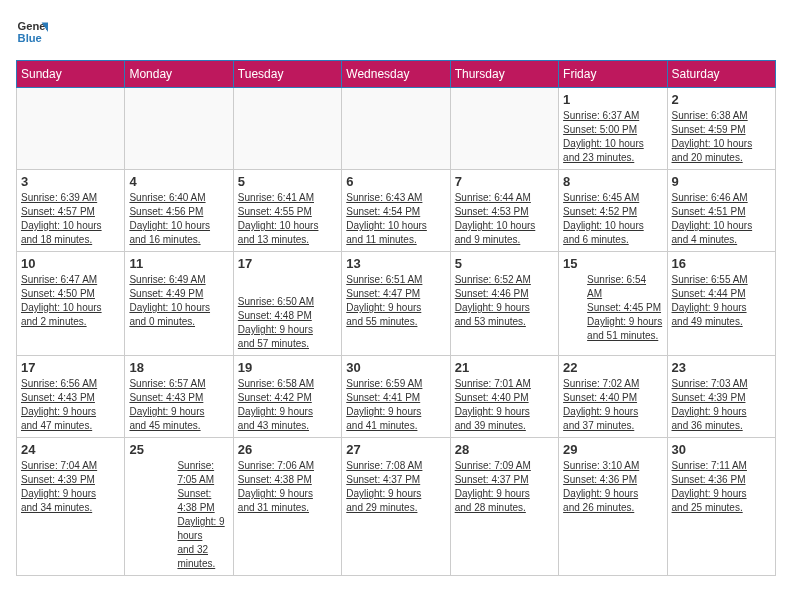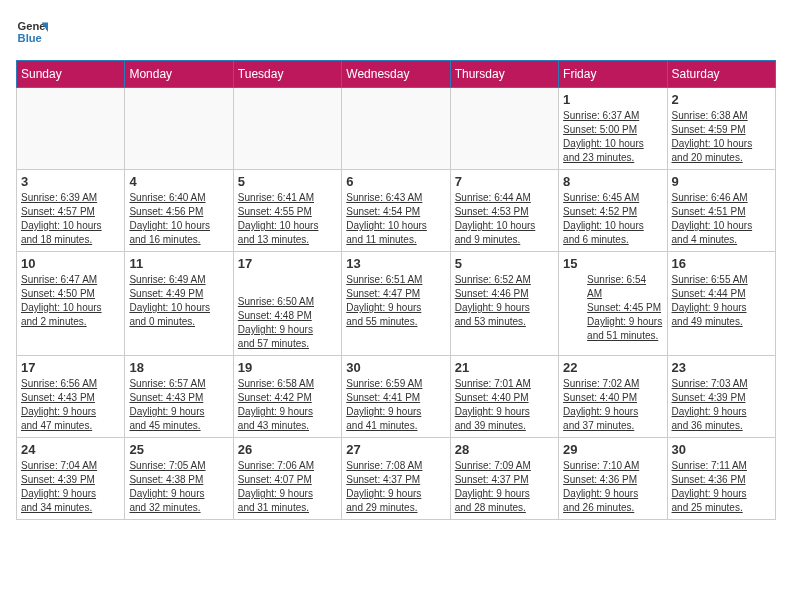--- a/index.html
+++ b/index.html
@@ -286,49 +286,49 @@
       <tr>
         <td>
           <div class="day-number">24</div>
           <div class="day-info" style="white-space: pre-line;">Sunrise: 7:04 AM
 Sunset: 4:39 PM
 Daylight: 9 hours
 and 34 minutes.</div>
         </td>
         <td>
           <div class="day-number">25</div>
-          <div class="day-info" style="white-space: pre-line;">Sunrise: 7:05 AM
+          <div class="day-info" style="white-space: pre-line; margin-left: 48px;">Sunrise: 7:05 AM
 Sunset: 4:38 PM
 Daylight: 9 hours
 and 32 minutes.</div>
         </td>
         <td>
           <div class="day-number">26</div>
           <div class="day-info" style="white-space: pre-line;">Sunrise: 7:06 AM
-Sunset: 4:07 PM
+Sunset: 4:38 PM
 Daylight: 9 hours
 and 31 minutes.</div>
         </td>
         <td>
           <div class="day-number">27</div>
           <div class="day-info" style="white-space: pre-line;">Sunrise: 7:08 AM
 Sunset: 4:37 PM
 Daylight: 9 hours
 and 29 minutes.</div>
         </td>
         <td>
           <div class="day-number">28</div>
           <div class="day-info" style="white-space: pre-line;">Sunrise: 7:09 AM
 Sunset: 4:37 PM
 Daylight: 9 hours
 and 28 minutes.</div>
         </td>
         <td>
           <div class="day-number">29</div>
-          <div class="day-info" style="white-space: pre-line;">Sunrise: 7:10 AM
+          <div class="day-info" style="white-space: pre-line;">Sunrise: 3:10 AM
 Sunset: 4:36 PM
 Daylight: 9 hours
 and 26 minutes.</div>
         </td>
         <td>
           <div class="day-number">30</div>
           <div class="day-info" style="white-space: pre-line;">Sunrise: 7:11 AM
 Sunset: 4:36 PM
 Daylight: 9 hours
 and 25 minutes.</div>

